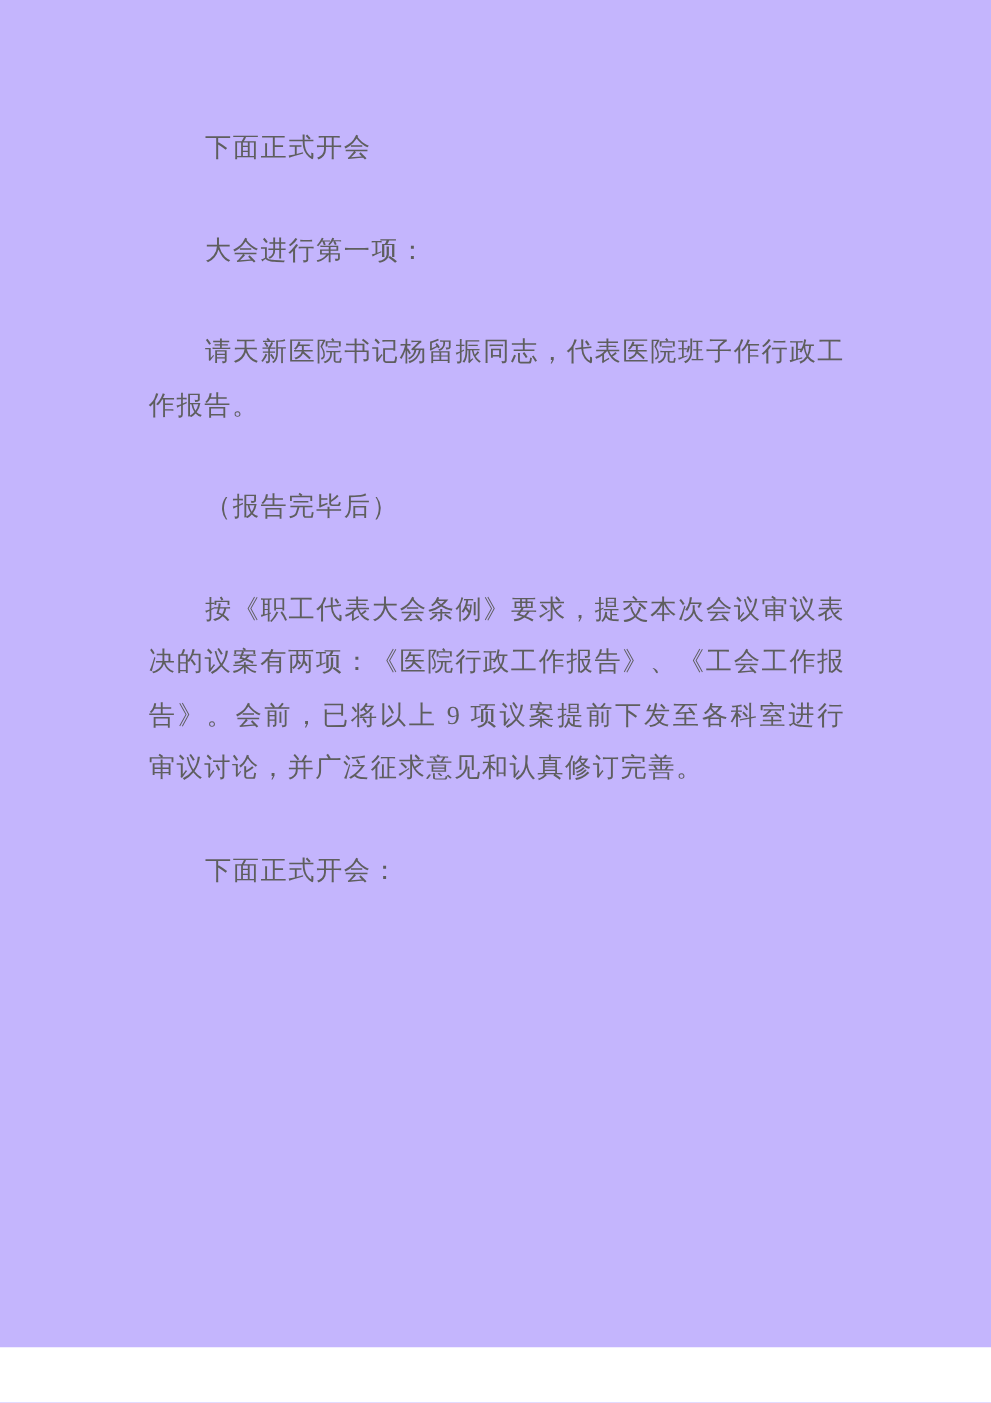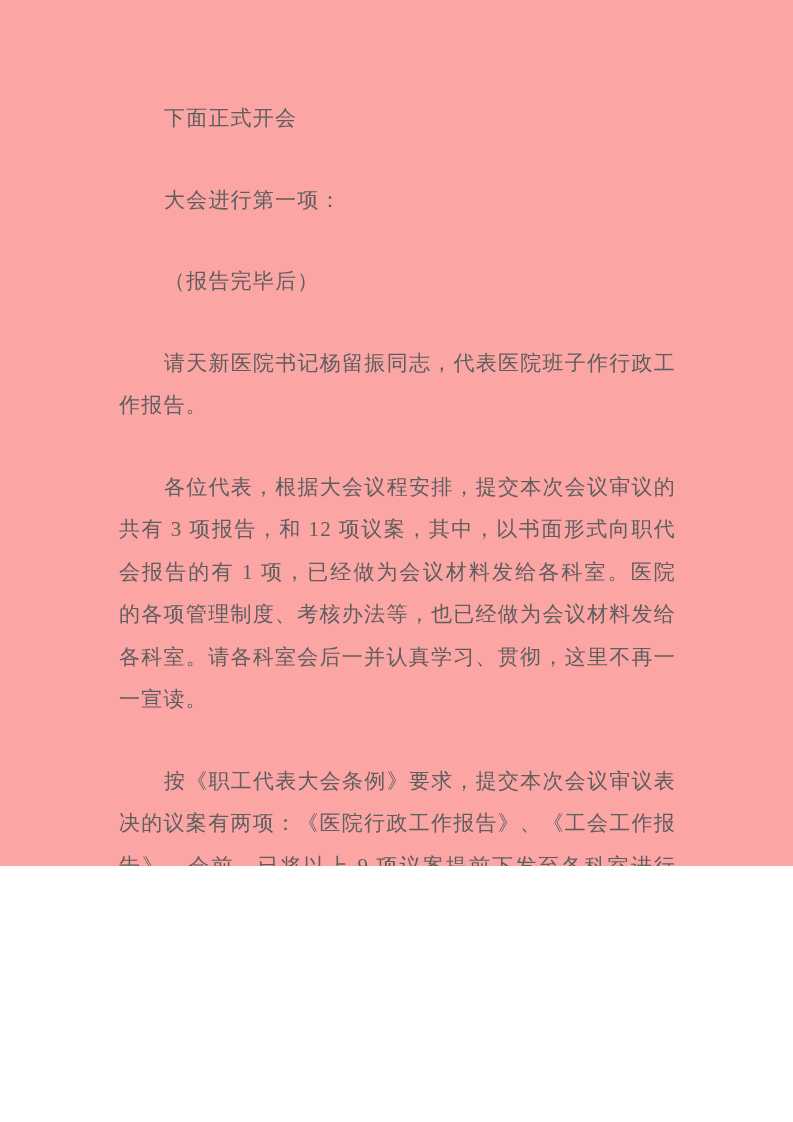--- a/index.html
+++ b/index.html
@@ -3,22 +3,22 @@
 <meta charset="utf-8">
 <style>
   html, body {
     margin: 0;
     padding: 0;
     background: #ffffff;
   }
   .page {
     position: relative;
     width: 793px;
-    height: 866px;
-    background: #fca5a5;
+    height: 1078px;
+    background: #c4b5fd;
     overflow: hidden;
     font-family: "Liberation Serif", "DejaVu Serif", serif;
   }
   .doc-body {
     position: absolute;
     top: 97px;
     left: 119px;
     width: 557px;
     color: #5e5e5e;
     font-size: 21px;
@@ -35,19 +35,18 @@
     margin-bottom: 0;
   }
 </style>
 </head>
 <body>
 
 <div class="page">
   <div class="doc-body">
     <p class="para">下面正式开会</p>
     <p class="para">大会进行第一项：</p>
+    <p class="para">请天新医院书记杨留振同志，代表医院班子作行政工作报告。</p>
     <p class="para">（报告完毕后）</p>
-    <p class="para">请天新医院书记杨留振同志，代表医院班子作行政工作报告。</p>
-    <p class="para">各位代表，根据大会议程安排，提交本次会议审议的共有 3 项报告，和 12 项议案，其中，以书面形式向职代会报告的有 1 项，已经做为会议材料发给各科室。医院的各项管理制度、考核办法等，也已经做为会议材料发给各科室。请各科室会后一并认真学习、贯彻，这里不再一一宣读。</p>
     <p class="para">按《职工代表大会条例》要求，提交本次会议审议表决的议案有两项：《医院行政工作报告》、《工会工作报告》。会前，已将以上 9 项议案提前下发至各科室进行审议讨论，并广泛征求意见和认真修订完善。</p>
     <p class="para">下面正式开会：</p>
   </div>
 </div>
 
 </body></html>

